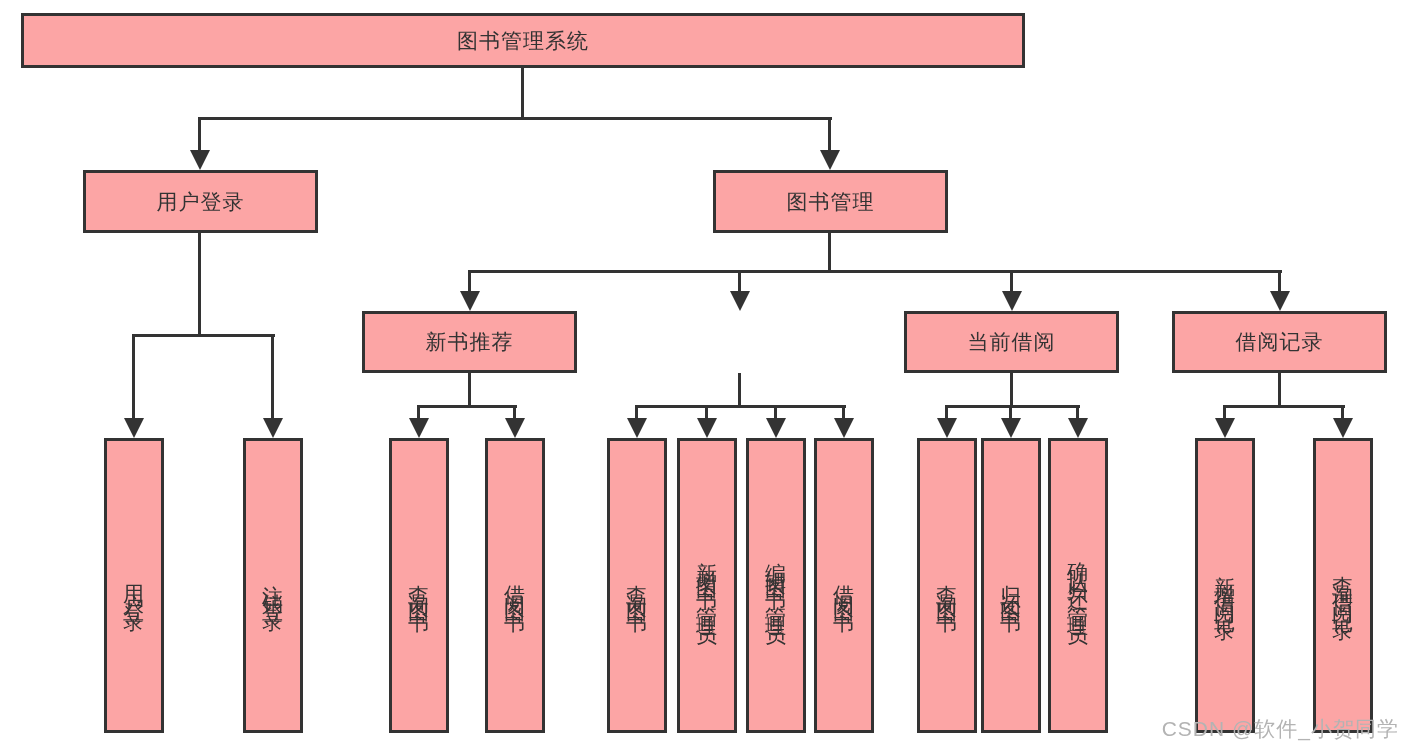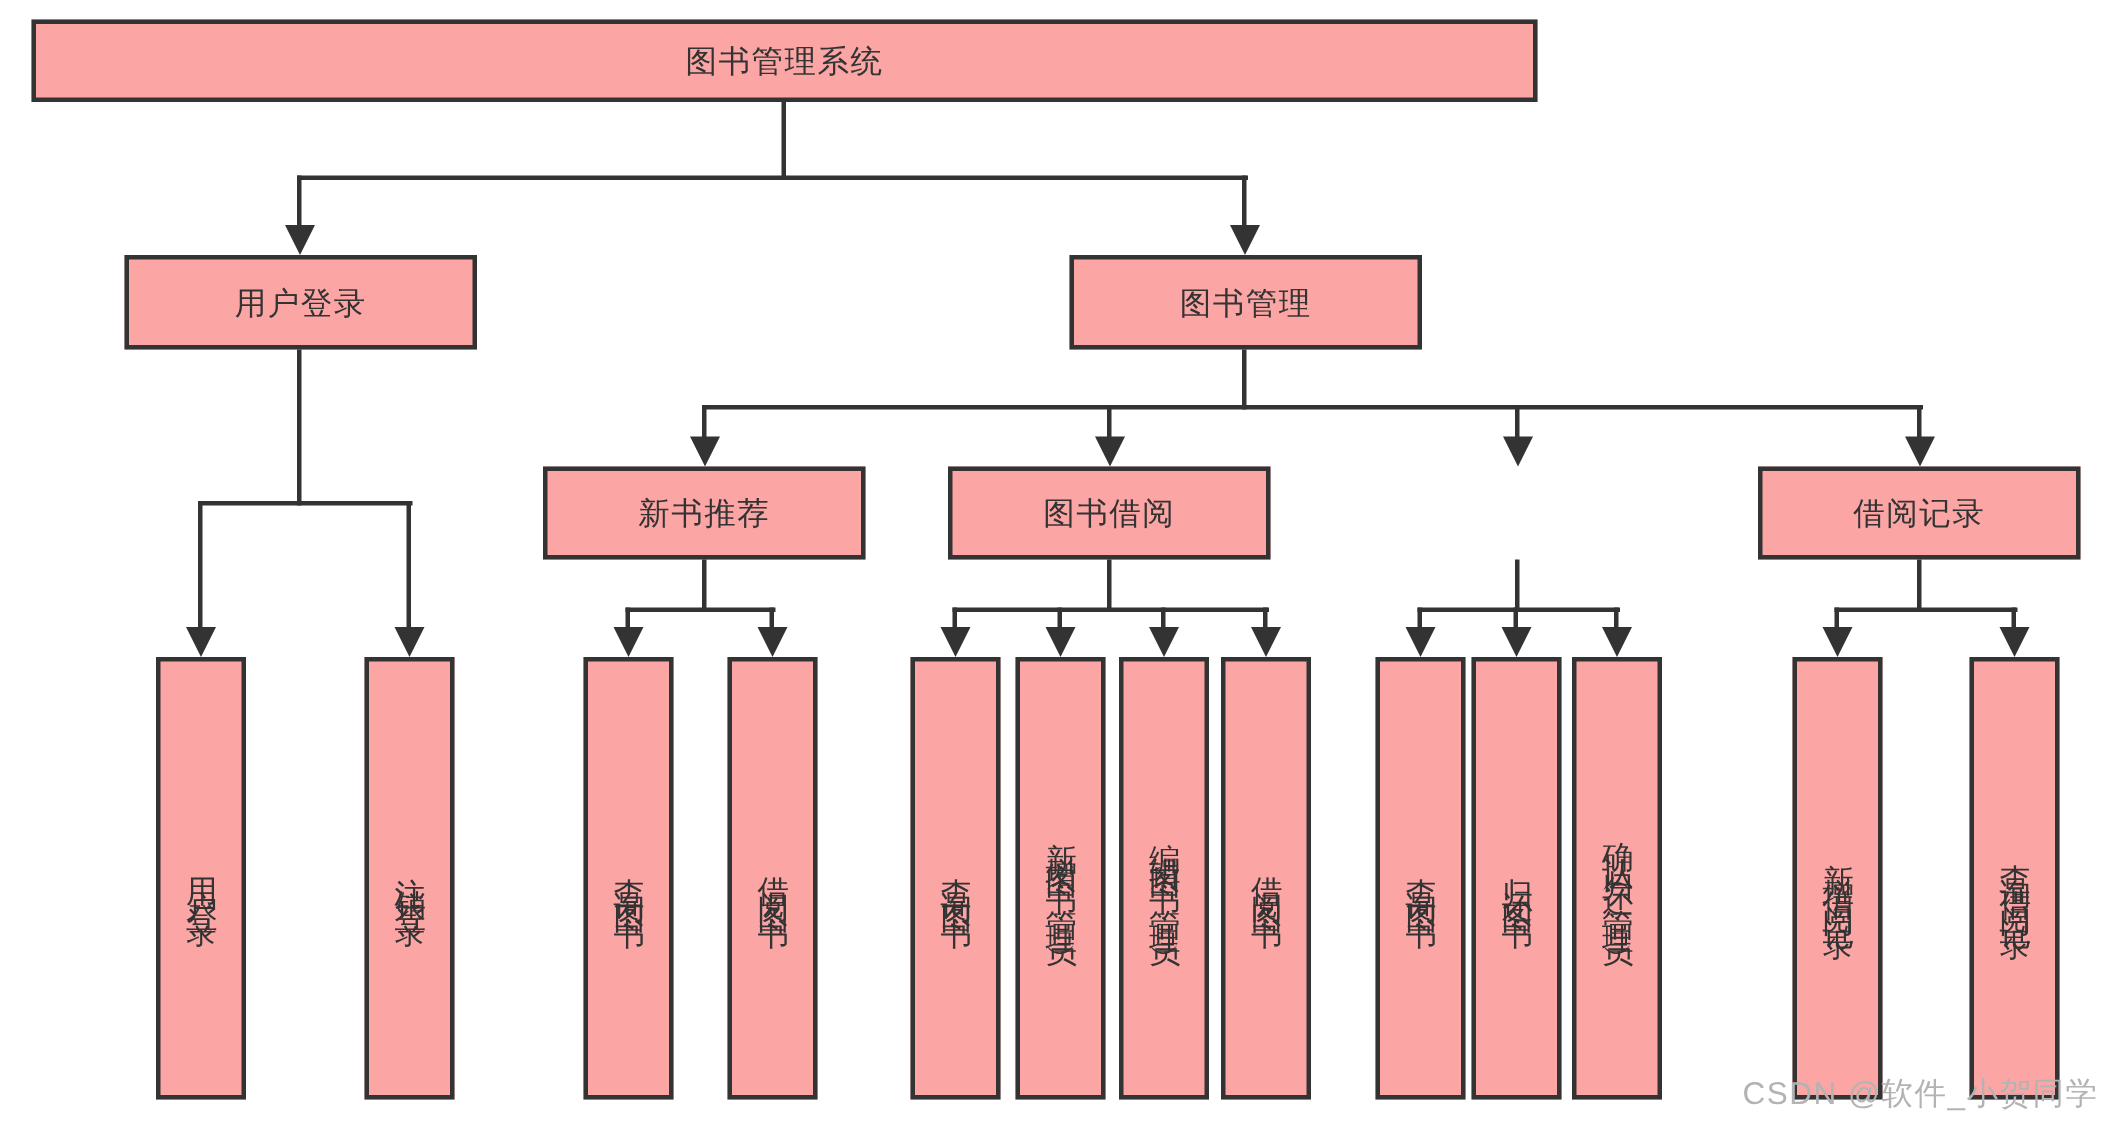--- a/index.html
+++ b/index.html
@@ -77,21 +77,21 @@
 <body>
 
 <div class="canvas">
 
   <div class="box root">图书管理系统</div>
 
   <div class="box l2a">用户登录</div>
   <div class="box l2b">图书管理</div>
 
   <div class="box l3a">新书推荐</div>
-  <div class="box l3b">图书借阅</div>
+  <div class="box l3c">当前借阅</div>
   <div class="box l3d">借阅记录</div>
 
   <div class="box vbox leaf lf1">用户登录</div>
   <div class="box vbox leaf lf2">注销登录</div>
   <div class="box vbox leaf lf3">查询图书</div>
   <div class="box vbox leaf lf4">借阅图书</div>
   <div class="box vbox leaf lf5">查询图书</div>
   <div class="box vbox leaf lf6">新增图书（管理员）</div>
   <div class="box vbox leaf lf7">编辑图书（管理员）</div>
   <div class="box vbox leaf lf8">借阅图书</div>

